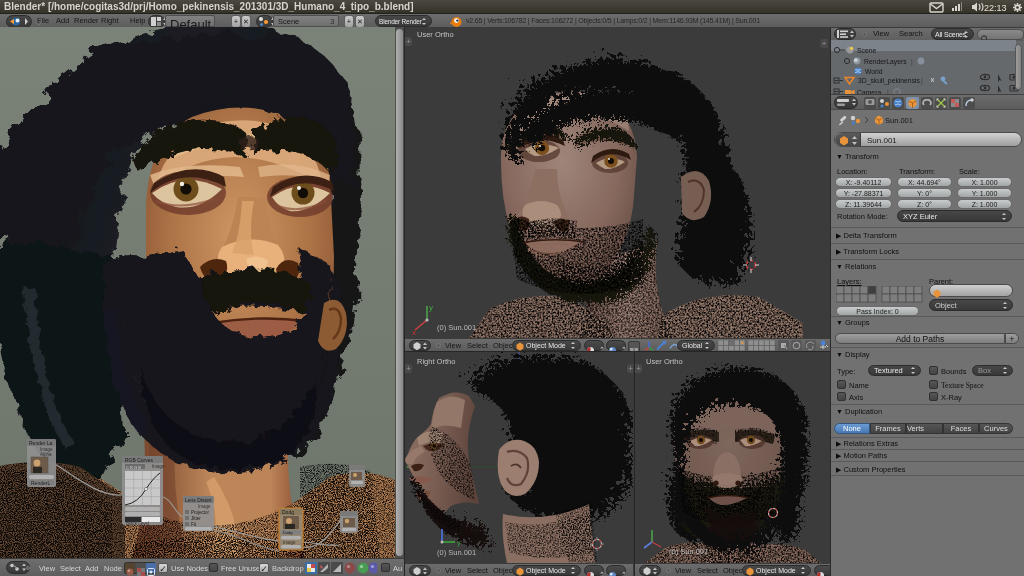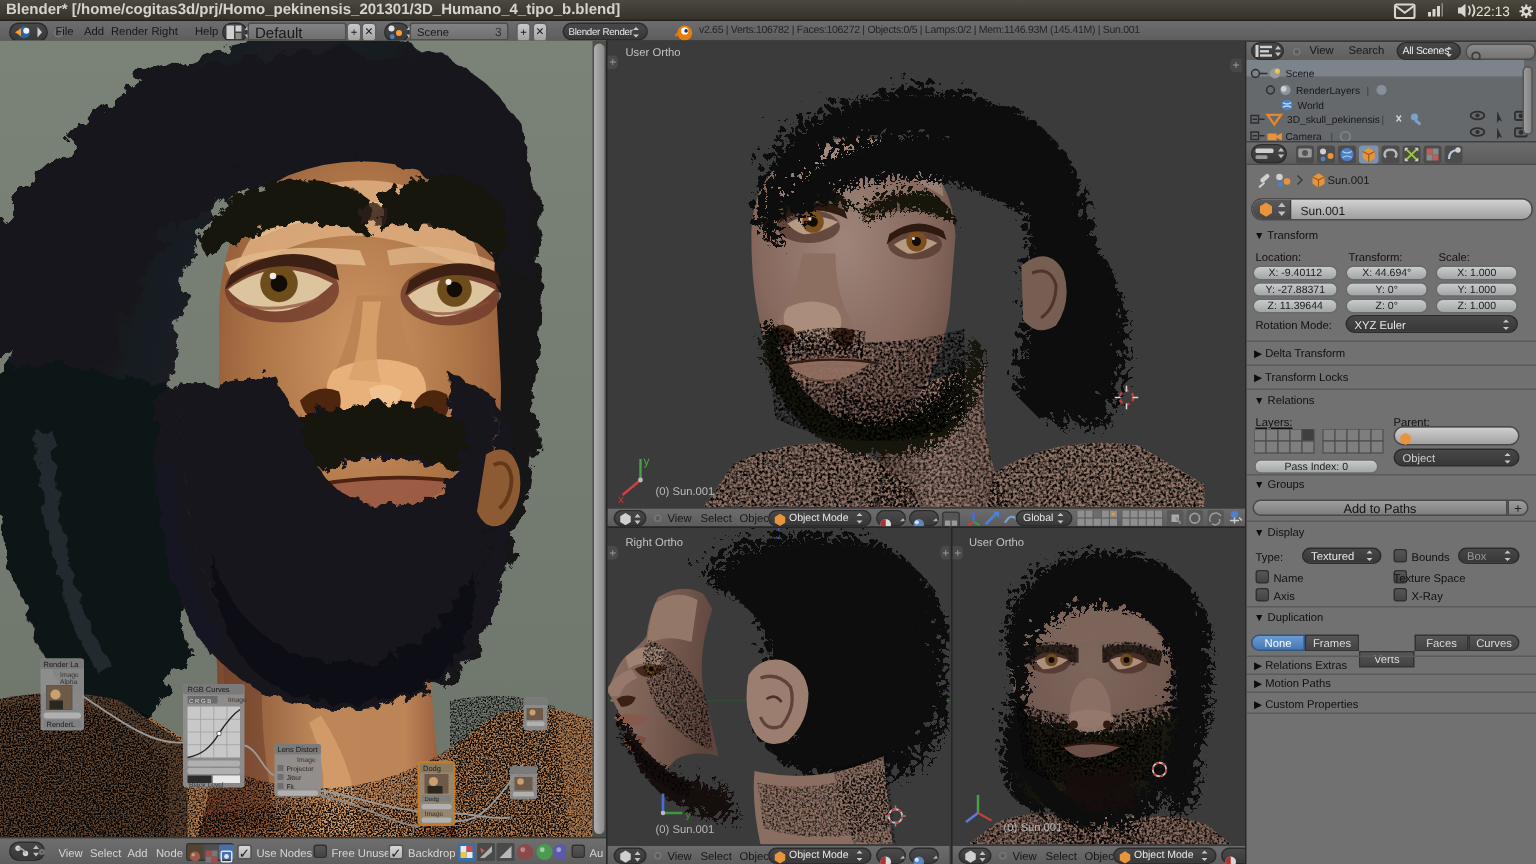--- a/index.html
+++ b/index.html
@@ -62,21 +62,21 @@
   <div class="abs hdrtxt" style="left:56px;top:2px;">Add</div>
   <div class="abs hdrtxt" style="left:74px;top:2px;">Render</div>
   <div class="abs hdrtxt" style="left:101px;top:2px;">Right</div>
   <div class="abs hdrtxt" style="left:130px;top:2px;">Help</div>
   <div class="abs ddark" style="left:148px;top:1px;width:17px;height:13px;"><svg width="18" height="11" viewBox="0 0 18 11">
           <rect x="2" y="1" width="5" height="9" fill="#cfcfcf"></rect>
           <rect x="8" y="1" width="4" height="4" fill="#cfcfcf"></rect>
           <rect x="8" y="6" width="4" height="4" fill="#8a8a8a"></rect>
           <path d="M14 4 l2 -2.5 2 2.5 z M14 7 l2 2.5 2 -2.5 z" fill="#c0c0c0"></path>
         </svg></div>
-  <div class="abs" style="left:165px;top:1px;width:66px;height:12px;background:linear-gradient(#828282,#6f6f6f);border:1px solid #4e4e4e;border-radius:2px;color:#171717;font-size:10px;padding:1px 12px 0 4px;">Default</div>
+  <div class="abs" style="left:165px;top:1px;width:50px;height:12px;background:linear-gradient(#828282,#6f6f6f);border:1px solid #4e4e4e;border-radius:2px;color:#171717;font-size:13px;padding:1px 12px 0 4px;">Default</div>
   <div class="abs btnlight" style="left:231px;top:1px;width:10px;height:13px;border-radius:3px;text-align:center;line-height:11px;">+</div>
   <div class="abs btnlight" style="left:241px;top:1px;width:10px;height:13px;border-radius:3px;text-align:center;line-height:11px;font-size:7px;">✕</div>
   <div class="abs ddark" style="left:256px;top:1px;width:17px;height:13px;"><svg width="18" height="11" viewBox="0 0 18 11">
           <circle cx="4" cy="3" r="2" fill="#e0e0e0"></circle>
           <circle cx="9" cy="6" r="2" fill="#ff9c33"></circle>
           <circle cx="4.5" cy="8.5" r="1.6" fill="#4a82c4"></circle>
           <path d="M14 4 l2 -2.5 2 2.5 z M14 7 l2 2.5 2 -2.5 z" fill="#c0c0c0"></path>
         </svg></div>
   <div class="abs" style="left:273px;top:1px;width:66px;height:12px;background:linear-gradient(#828282,#6f6f6f);border:1px solid #4e4e4e;border-radius:2px;color:#171717;font-size:7.5px;padding:1px 0 0 4px;">Scene</div>
   <div class="abs" style="left:330px;top:3px;font-size:8px;color:#333;">3</div>
@@ -1027,31 +1027,31 @@
   <div class="abs" style="left:0;top:319px;width:194px;height:1px;background:#5a5a5a;"></div>
   <div class="abs plbl" style="left:5px;top:322px;"><span class="arrow">▼</span> Display</div>
   <div class="abs plbl" style="left:6px;top:339px;">Type:</div>
   <div class="abs ddark" style="left:37px;top:337px;width:53px;height:11px;padding-left:5px;font-size:7.5px;line-height:10px;">Textured<span class="udt"></span></div>
   <div class="abs cb" style="left:98px;top:338px;"></div>
     <div class="abs plbl" style="left:110px;top:339px;">Bounds</div>
   <div class="abs ddark" style="left:141px;top:337px;width:41px;height:11px;padding-left:5px;font-size:7.5px;line-height:10px;color:#9a9a9a;">Box<span class="udt"></span></div>
   <div class="abs cb" style="left:6px;top:352px;"></div>
     <div class="abs plbl" style="left:18px;top:353px;">Name</div>
   <div class="abs cb" style="left:98px;top:352px;"></div>
-    <div class="abs plbl" style="left:98px;top:353px;">Texture Space</div>
+    <div class="abs plbl" style="left:110px;top:353px;font-family:Liberation Serif, serif;">Texture Space</div>
   <div class="abs cb" style="left:6px;top:364px;"></div>
     <div class="abs plbl" style="left:18px;top:365px;">Axis</div>
   <div class="abs cb" style="left:98px;top:364px;"></div>
     <div class="abs plbl" style="left:110px;top:365px;">X-Ray</div>
   <div class="abs" style="left:0;top:376px;width:194px;height:1px;background:#5a5a5a;"></div>
   <div class="abs plbl" style="left:5px;top:379px;"><span class="arrow">▼</span> Duplication</div>
   <div class="abs" style="left:3px;top:395px;width:180px;height:11px;">
     <div class="abs" style="left:0;top:0;width:36px;height:11px;background:linear-gradient(#6b9bd2,#4878b4);border:1px solid #35557e;border-radius:6px 0 0 6px;text-align:center;font-size:7.5px;color:#fff;line-height:10px;">None</div>
     <div class="abs" style="left:36px;top:0;width:36px;height:11px;background:linear-gradient(#555,#434343);border:1px solid #333;text-align:center;font-size:7.5px;color:#ddd;line-height:10px;">Frames</div>
-    <div class="abs" style="left:72px;top:11px;width:37px;height:11px;background:linear-gradient(#555,#434343);border:1px solid #333;text-align:center;font-size:7.5px;color:#ddd;line-height:10px;">Verts</div>
+    <div class="abs" style="left:72px;top:0;width:37px;height:11px;background:linear-gradient(#555,#434343);border:1px solid #333;font-size:7.5px;color:#ddd;line-height:10px;">Verts</div>
     <div class="abs" style="left:109px;top:0;width:36px;height:11px;background:linear-gradient(#555,#434343);border:1px solid #333;text-align:center;font-size:7.5px;color:#ddd;line-height:10px;">Faces</div>
     <div class="abs" style="left:145px;top:0;width:34px;height:11px;background:linear-gradient(#555,#434343);border:1px solid #333;border-radius:0 6px 6px 0;text-align:center;font-size:7.5px;color:#ddd;line-height:10px;">Curves</div>
   </div>
   <div class="abs" style="left:0;top:409px;width:194px;height:1px;background:#5a5a5a;"></div>
   <div class="abs plbl" style="left:5px;top:411px;"><span class="arrow">▶</span> Relations Extras</div>
   <div class="abs" style="left:0;top:421px;width:194px;height:1px;background:#5a5a5a;"></div>
   <div class="abs plbl" style="left:5px;top:423px;"><span class="arrow">▶</span> Motion Paths</div>
   <div class="abs" style="left:0;top:433px;width:194px;height:1px;background:#5a5a5a;"></div>
   <div class="abs plbl" style="left:5px;top:437px;"><span class="arrow">▶</span> Custom Properties</div>
   <div class="abs" style="left:0;top:447px;width:194px;height:1px;background:#5a5a5a;"></div>

